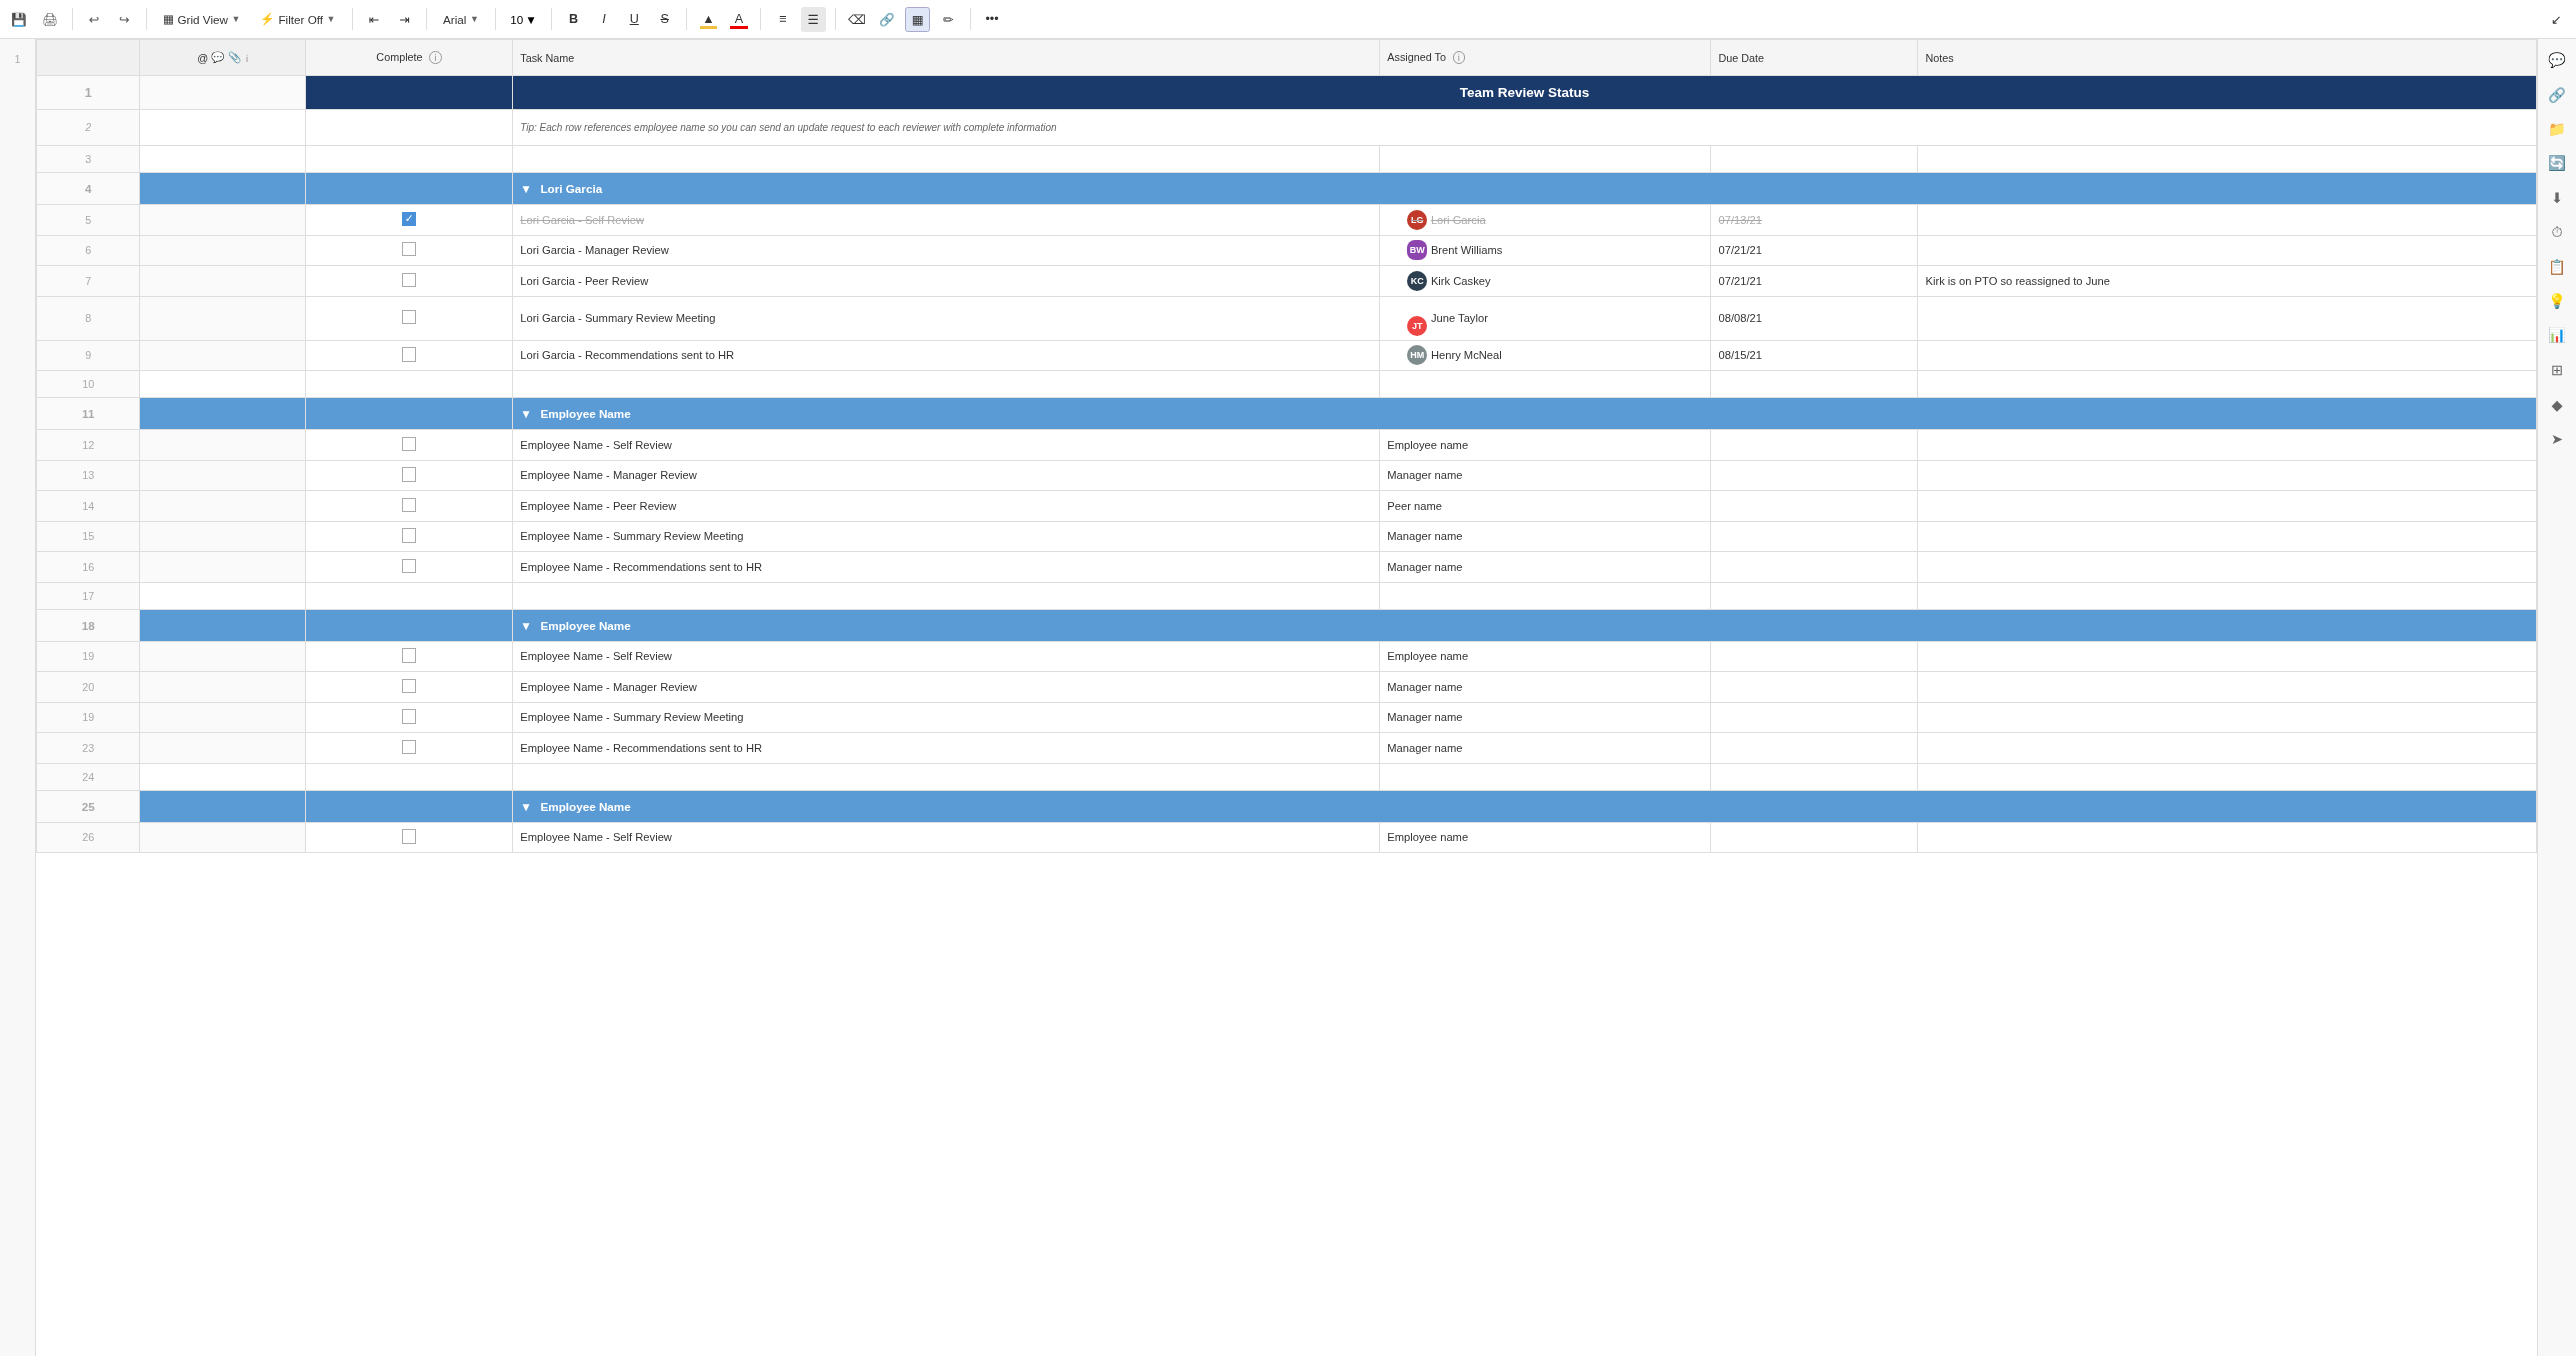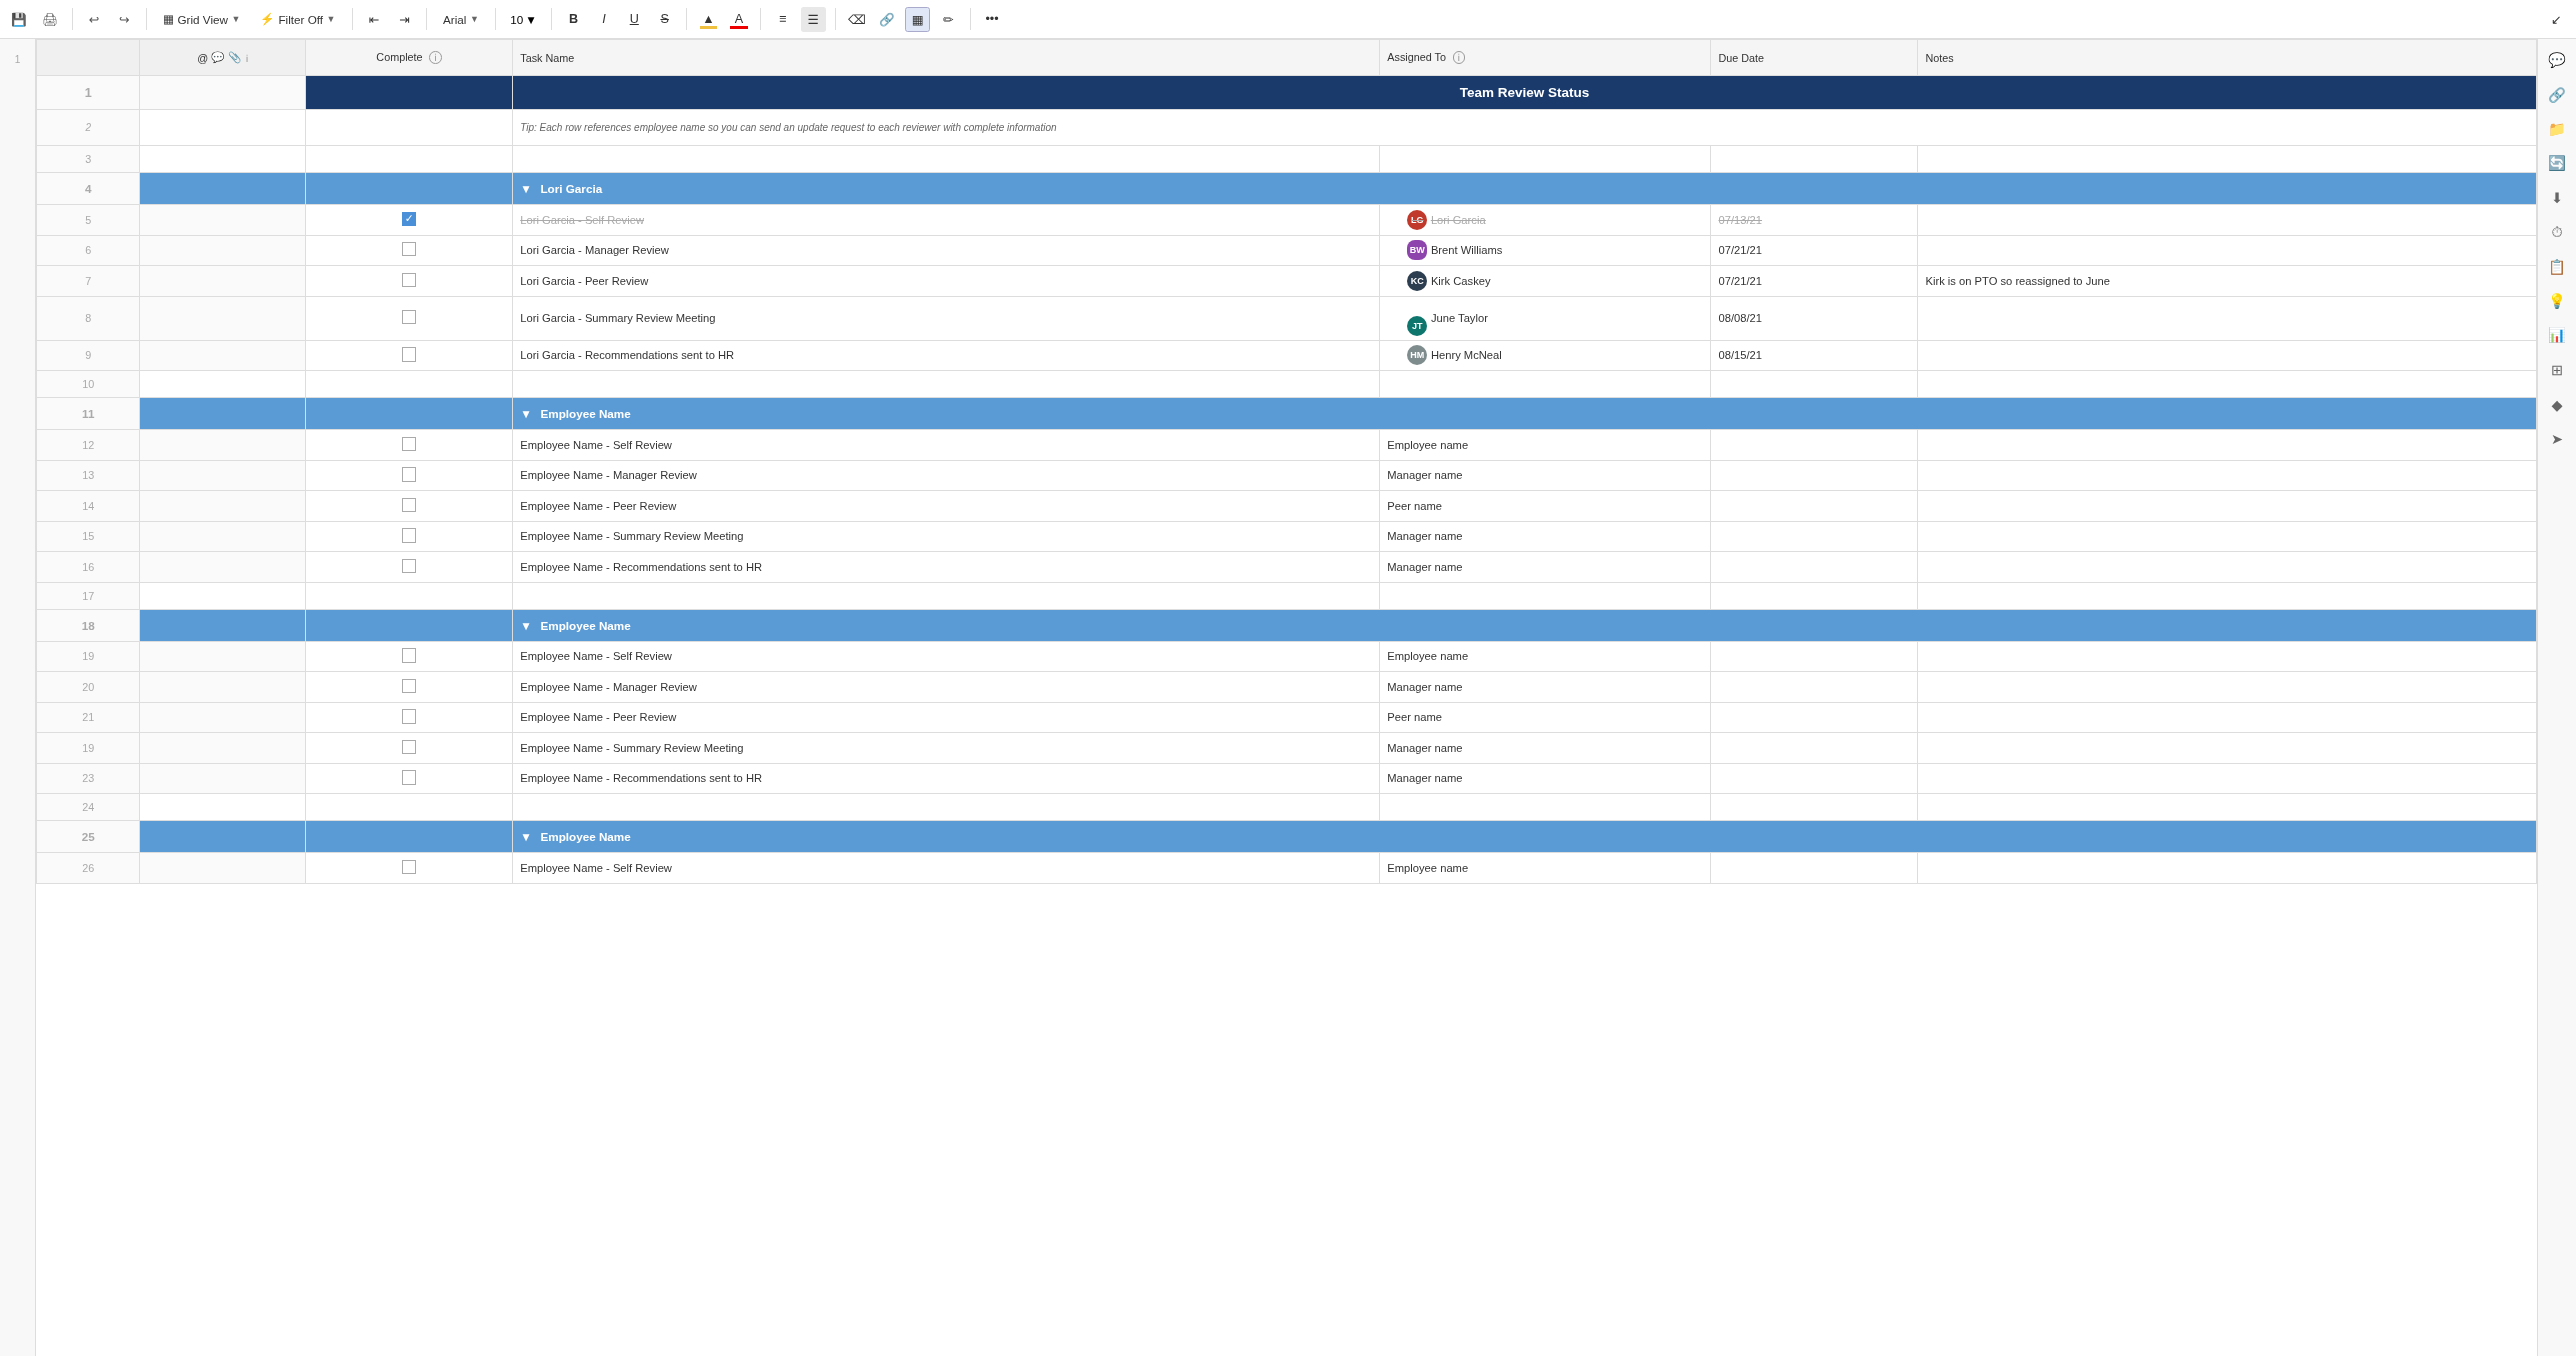--- a/index.html
+++ b/index.html
@@ -286,21 +286,21 @@
       <td>07/21/21</td>
       <td>Kirk is on PTO so reassigned to June</td>
     </tr>
           <tr>
       <td class="rownum">8</td>
       <td class="row-icons-cell"></td>
       <td style="text-align:center;"><span class="checkbox"></span></td>
       <td>Lori Garcia - Summary Review Meeting</td>
       <td>
               <div class="assigned-cell">
-                <span class="avatar" style="background:#0f766e;margin-top:16px;">JT</span>
+                <span class="avatar" style="background:#ef4444;margin-top:16px;">JT</span>
                 <span>June Taylor</span>
               </div>
             </td>
       <td>08/08/21</td>
       <td></td>
     </tr>
           <tr>
       <td class="rownum">9</td>
       <td class="row-icons-cell"></td>
       <td style="text-align:center;"><span class="checkbox"></span></td>
@@ -403,29 +403,20 @@
       <td><span>Employee name</span></td>
       <td></td>
       <td></td>
     </tr>
           <tr>
       <td class="rownum">20</td>
       <td class="row-icons-cell"></td>
       <td style="text-align:center;"><span class="checkbox"></span></td>
       <td>Employee Name - Manager Review</td>
       <td><span>Manager name</span></td>
-      <td></td>
-      <td></td>
-    </tr>
-          <tr>
-      <td class="rownum">21</td>
-      <td class="row-icons-cell"></td>
-      <td style="text-align:center;"><span class="checkbox"></span></td>
-      <td>Employee Name - Peer Review</td>
-      <td><span>Peer name</span></td>
       <td></td>
       <td></td>
     </tr>
           <tr>
       <td class="rownum">19</td>
       <td class="row-icons-cell"></td>
       <td style="text-align:center;"><span class="checkbox"></span></td>
       <td>Employee Name - Summary Review Meeting</td>
       <td><span>Manager name</span></td>
       <td></td>

